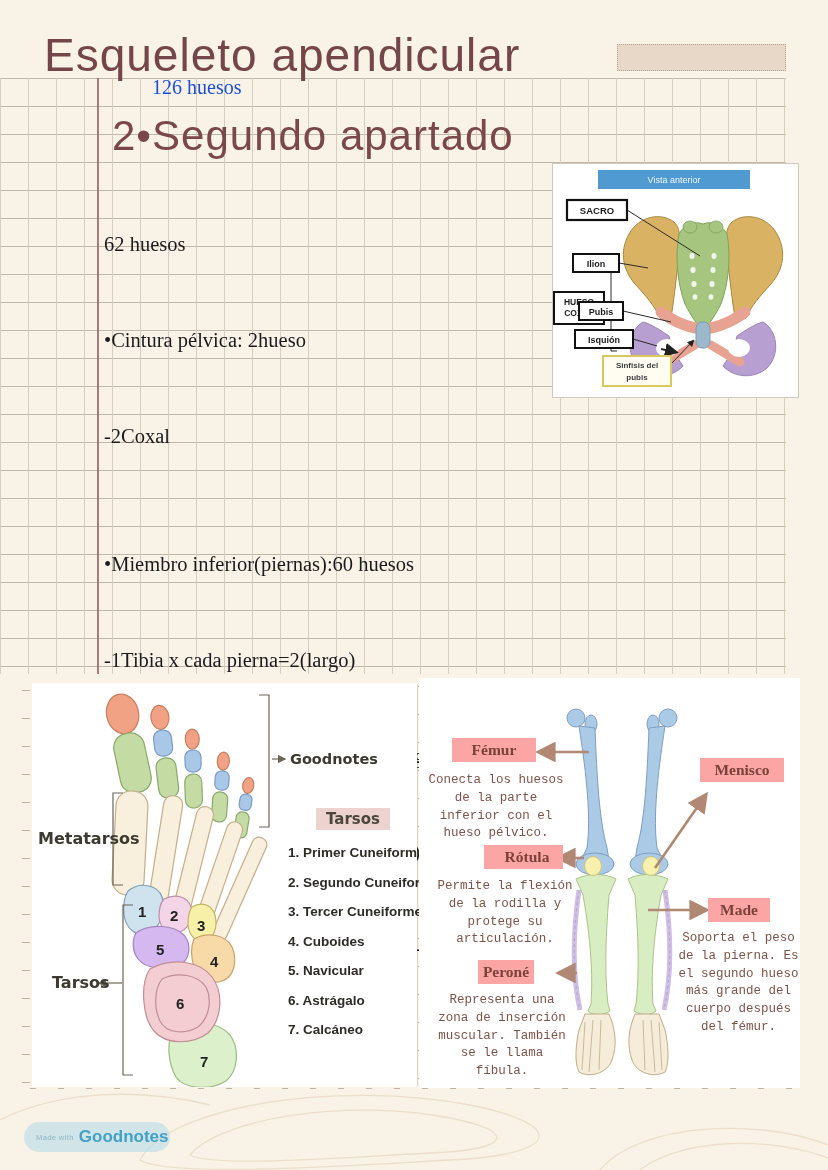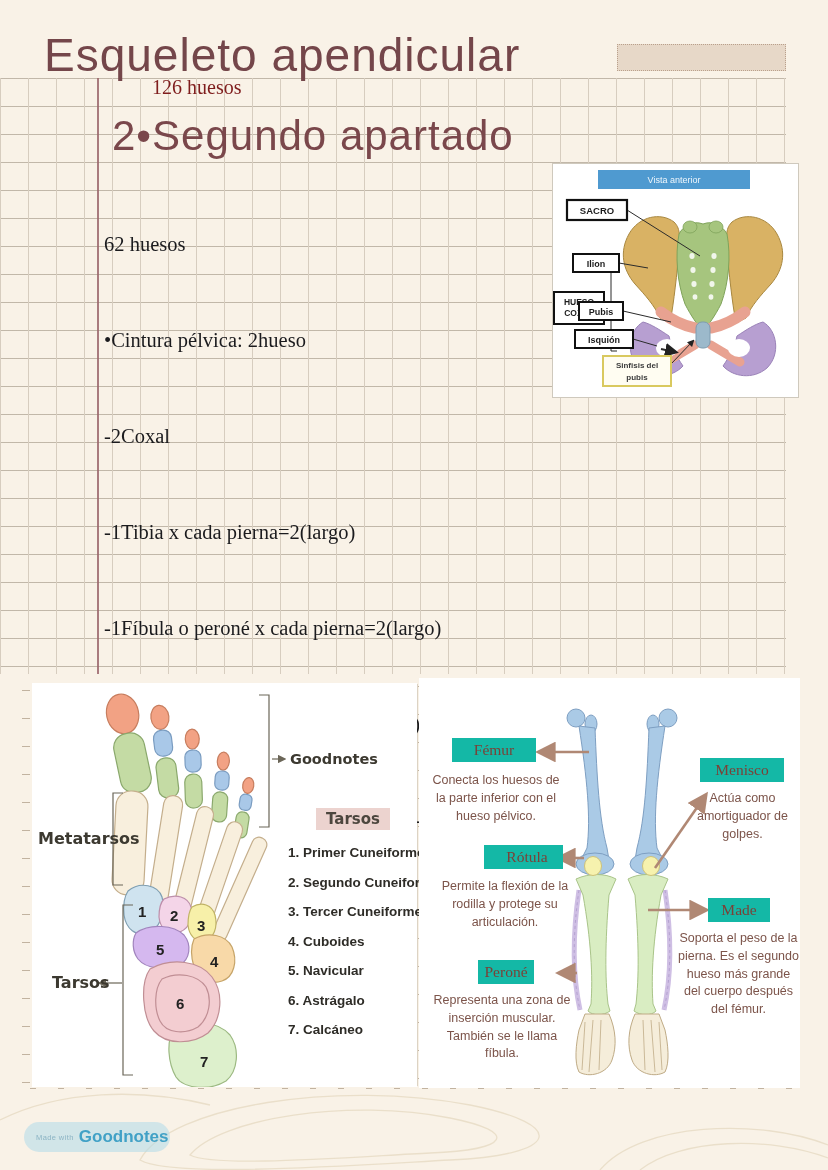--- a/index.html
+++ b/index.html
@@ -11,21 +11,21 @@
     background-image:
       repeating-linear-gradient(to right, #d7cdbf 0 1px, transparent 1px 28px),
       repeating-linear-gradient(to bottom, rgba(148,136,118,.55) 0 1px, transparent 1px 28px);}
   .margin-line{left:97px;top:78px;width:2px;height:596px;background:#9b666b;opacity:.85;}
   .tickcol{width:8px;background-image:repeating-linear-gradient(to bottom,#c2b3a0 0 1px,transparent 1px 28px);}
   .tickrow{height:1px;background-image:repeating-linear-gradient(to right,#c2b3a0 0 6px,transparent 6px 28px);}
   .divider-line{left:417px;top:684px;width:1px;height:402px;background:#dcd3c4;}
   
   .title{left:44px;top:28px;font-family:"Liberation Sans",sans-serif;font-weight:200;
          font-size:46px;letter-spacing:1px;color:#74464a;}
-  .subtitle{left:152px;top:76px;font-size:20px;color:#7f1d1d;}
+  .subtitle{left:152px;top:76px;font-size:20px;color:#1d4ed8;}
   .section{left:112px;top:112px;font-family:"Liberation Sans",sans-serif;font-weight:200;
            font-size:42px;letter-spacing:1px;color:#7a474b;}
   .tanbox{left:617px;top:44px;width:167px;height:25px;background:#e7d8c8;
           border:1px dotted #b9a08c;}
   
   .notes{left:104px;top:164px;width:665px;font-size:20.5px;line-height:32px;
          color:#1b1b1e;white-space:pre-wrap;}
   .notes .gap{margin-top:32px;}
   
   .panel{background:#fff;}
@@ -35,23 +35,23 @@
   svg text{font-family:"Liberation Sans",sans-serif;}
   
   .side-label{font-family:"DejaVu Sans",sans-serif;font-weight:bold;color:#3c3930;font-size:16px;}
   .falanges-label{font-family:"DejaVu Sans",sans-serif;font-weight:bold;color:#3c3930;font-size:14.5px;}
   .tarsos-head{font-family:"DejaVu Sans",sans-serif;font-weight:bold;color:#4c463e;font-size:15px;
                background:#ecd3cf;padding:2px 10px;}
   .bone-list{font-family:"Liberation Sans",sans-serif;font-weight:bold;font-size:13.5px;
              color:#2e2c27;display:flex;flex-direction:column;gap:14.5px;}
   .bone-list .row{white-space:nowrap;}
   
-  .leg-lbl{font-family:"Liberation Serif",serif;font-weight:normal;font-size:15.5px;color:#7a4238;
-           background:#14b8a6;text-align:center;line-height:24px;height:24px;}
-  .leg-desc{font-family:Liberation Sans, sans-serif;font-size:12.5px;color:#7c544a;
+  .leg-lbl{font-family:"Liberation Serif",serif;font-weight:bold;font-size:15.5px;color:#7a4238;
+           background:#fca5a5;text-align:center;line-height:24px;height:24px;}
+  .leg-desc{font-family:Liberation Mono, monospace;font-size:12.5px;color:#7c544a;
             text-align:center;line-height:1.42;}
   
   .gn-pill{left:24px;top:1122px;width:134px;height:30px;border-radius:16px;
            background:rgba(176,219,233,.55);display:flex;align-items:center;padding-left:12px;}
   .gn-made{font-family:"Liberation Sans",sans-serif;font-size:7.5px;letter-spacing:.4px;
            color:#8cb4c4;margin-right:5px;}
   .gn-brand{font-family:"Liberation Sans",sans-serif;font-weight:bold;font-size:17px;color:#41a1c6;}
 </style>
 </head>
 <body>
@@ -65,20 +65,21 @@
 
 <div class="abs title">Esqueleto apendicular</div>
 <div class="abs tanbox"></div>
 <div class="abs subtitle">126 huesos</div>
 <div class="abs section">2•Segundo apartado</div>
 
 <div class="abs notes">
   <div>62 huesos</div>
   <div>•Cintura pélvica: 2hueso</div>
   <div>-2Coxal</div>
+  <div class="gap">•Miembro inferior(piernas):60 huesos</div>
   <div>-1Tibia x cada pierna=2(largo)</div>
   <div>-1Fíbula o peroné x cada pierna=2(largo)</div>
   <div>-1Rotula x cada pierna=2(sesamoidea)</div>
   <div>-5Metatarso x cada pierna=10(largos)-Se cuenta de manera primero</div>
   <div>al quinto</div>
   
   
   
   
   
@@ -281,21 +282,20 @@
       <line x1="229" y1="232" x2="286" y2="232" marker-end="url(#mtau)"></line>
     </g>
   </svg>
   <div class="abs leg-lbl" style="left:33px;top:60px;width:84px;">Fémur</div>
   <div class="abs leg-desc" style="left:7px;top:94px;width:140px;">Conecta los huesos de la parte inferior con el hueso pélvico.</div>
   <div class="abs leg-lbl" style="left:65px;top:167px;width:72px;padding-left:7px;">Rótula</div>
   <div class="abs leg-desc" style="left:11px;top:200px;width:150px;">Permite la flexión de la rodilla y protege su articulación.</div>
   <div class="abs leg-lbl" style="left:59px;top:282px;width:56px;">Peroné</div>
   <div class="abs leg-desc" style="left:13px;top:314px;width:140px;">Representa una zona de inserción muscular. También se le llama fíbula.</div>
   <div class="abs leg-lbl" style="left:281px;top:80px;width:84px;">Menisco</div>
-  <div class="abs leg-desc" style="left:271px;top:112px;width:105px;">Actúa como amortiguador de golpes.</div>
   <div class="abs leg-lbl" style="left:289px;top:220px;width:62px;">Made</div>
   <div class="abs leg-desc" style="left:258px;top:252px;width:123px;">Soporta el peso de la pierna. Es el segundo hueso más grande del cuerpo después del fémur.</div>
 </div>
 
 <svg class="abs" style="left:0;top:1060px;" width="828" height="110" viewBox="0 0 828 110">
   <g fill="none" stroke="#eadfca" stroke-width="1.3">
     <path d="M140,100 C170,45 340,20 470,45 C570,65 560,95 450,100 C340,106 170,118 140,100 Z"></path>
     <path d="M190,95 C220,58 350,38 450,58 C520,72 510,90 430,93 C350,97 215,108 190,95 Z"></path>
     <path d="M600,110 C640,62 760,58 828,85"></path>
     <path d="M640,110 C680,78 770,76 828,98"></path>

